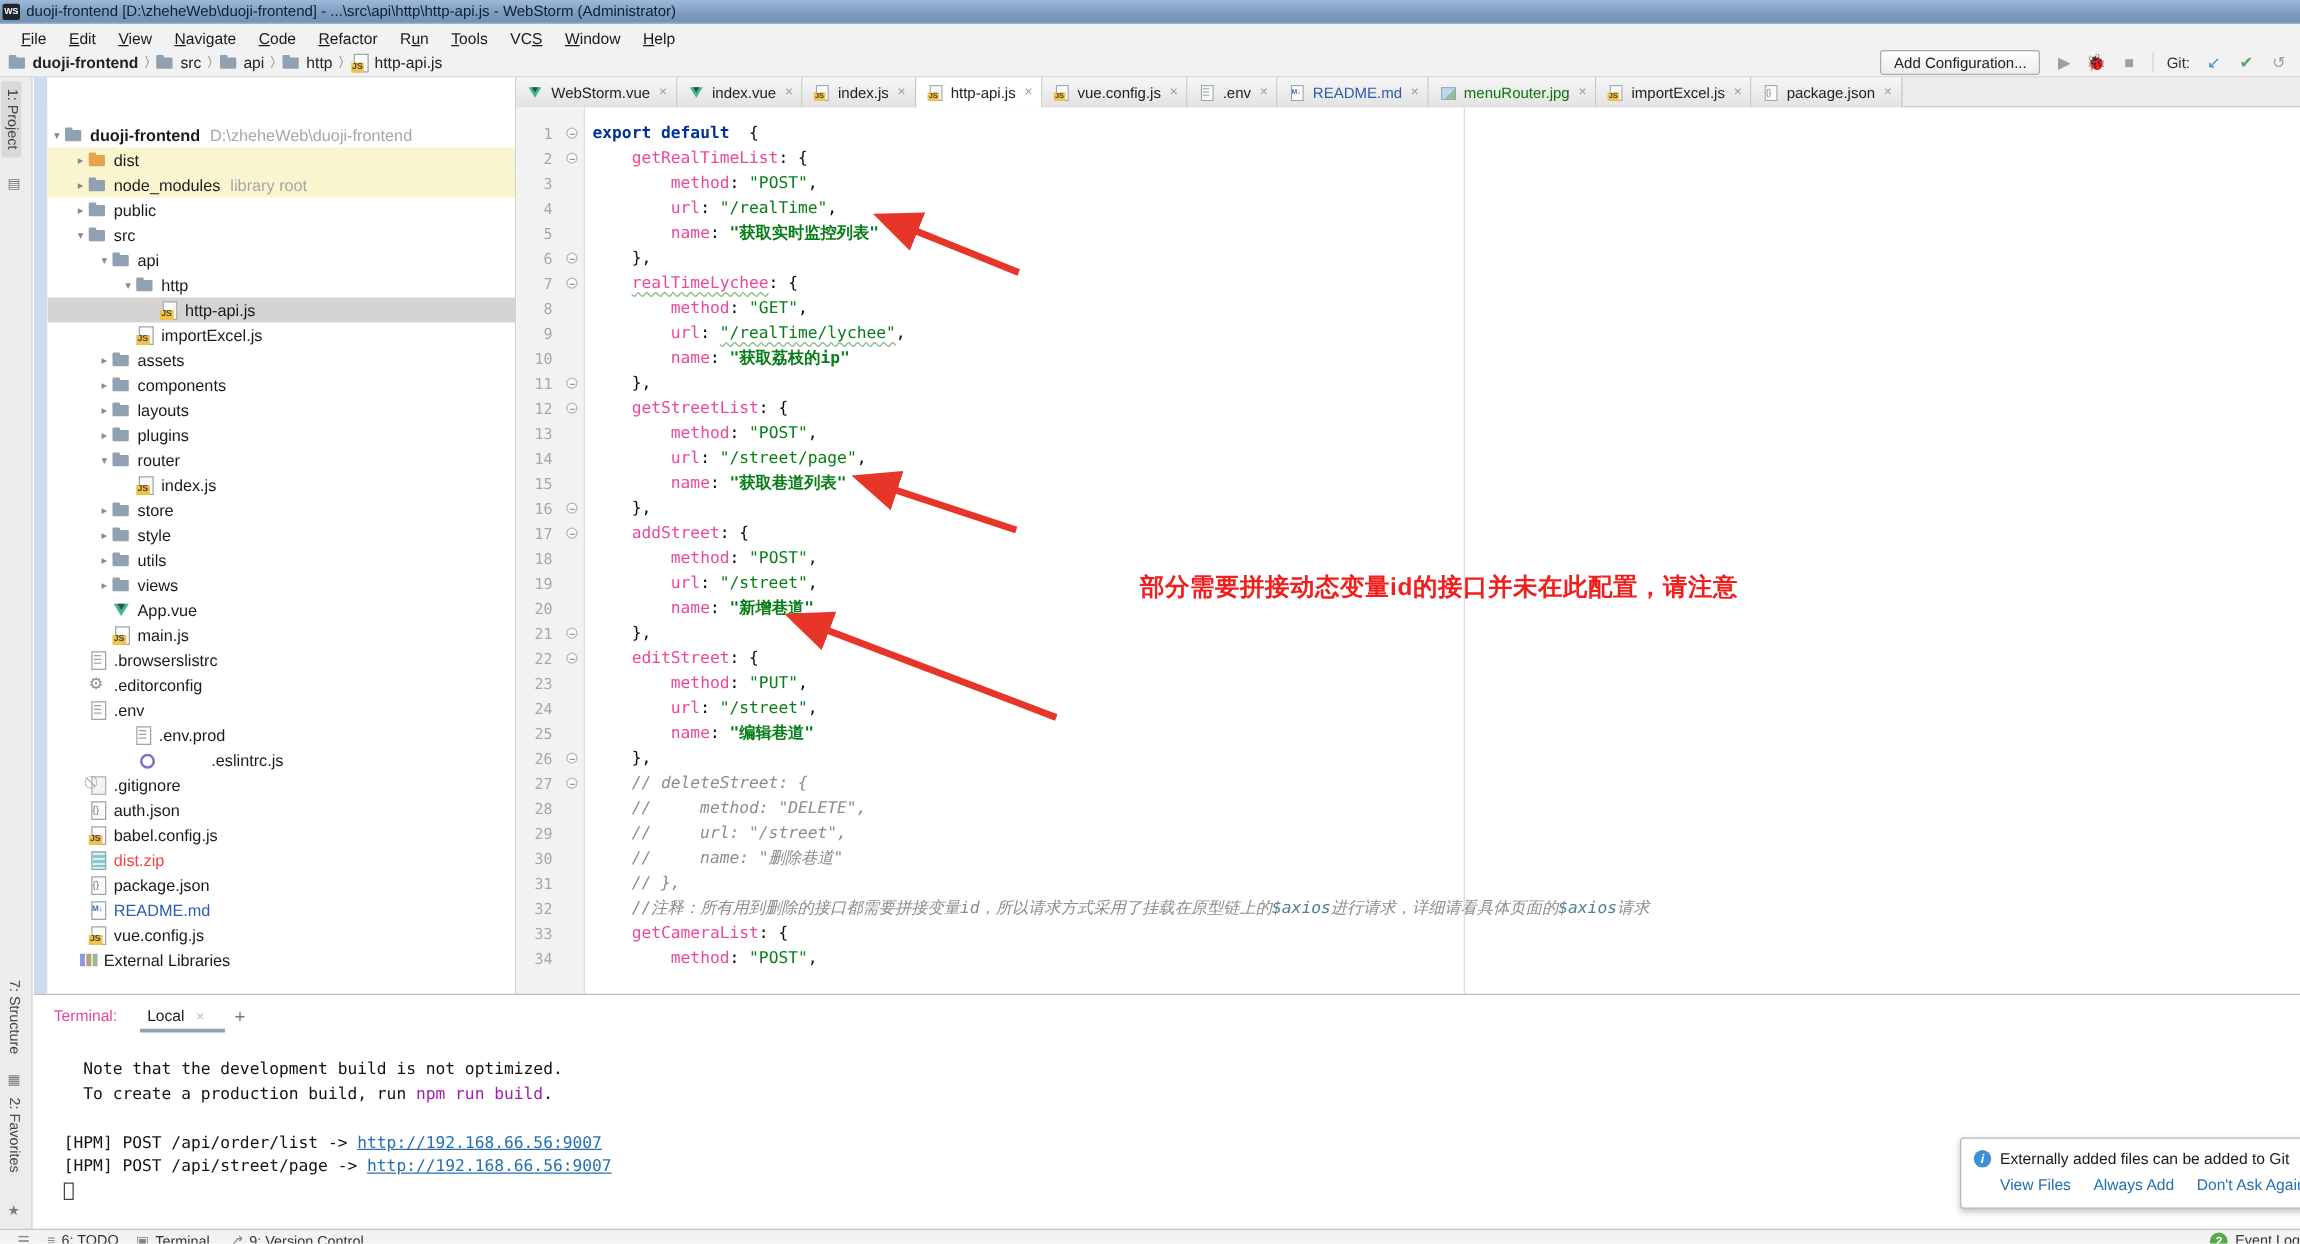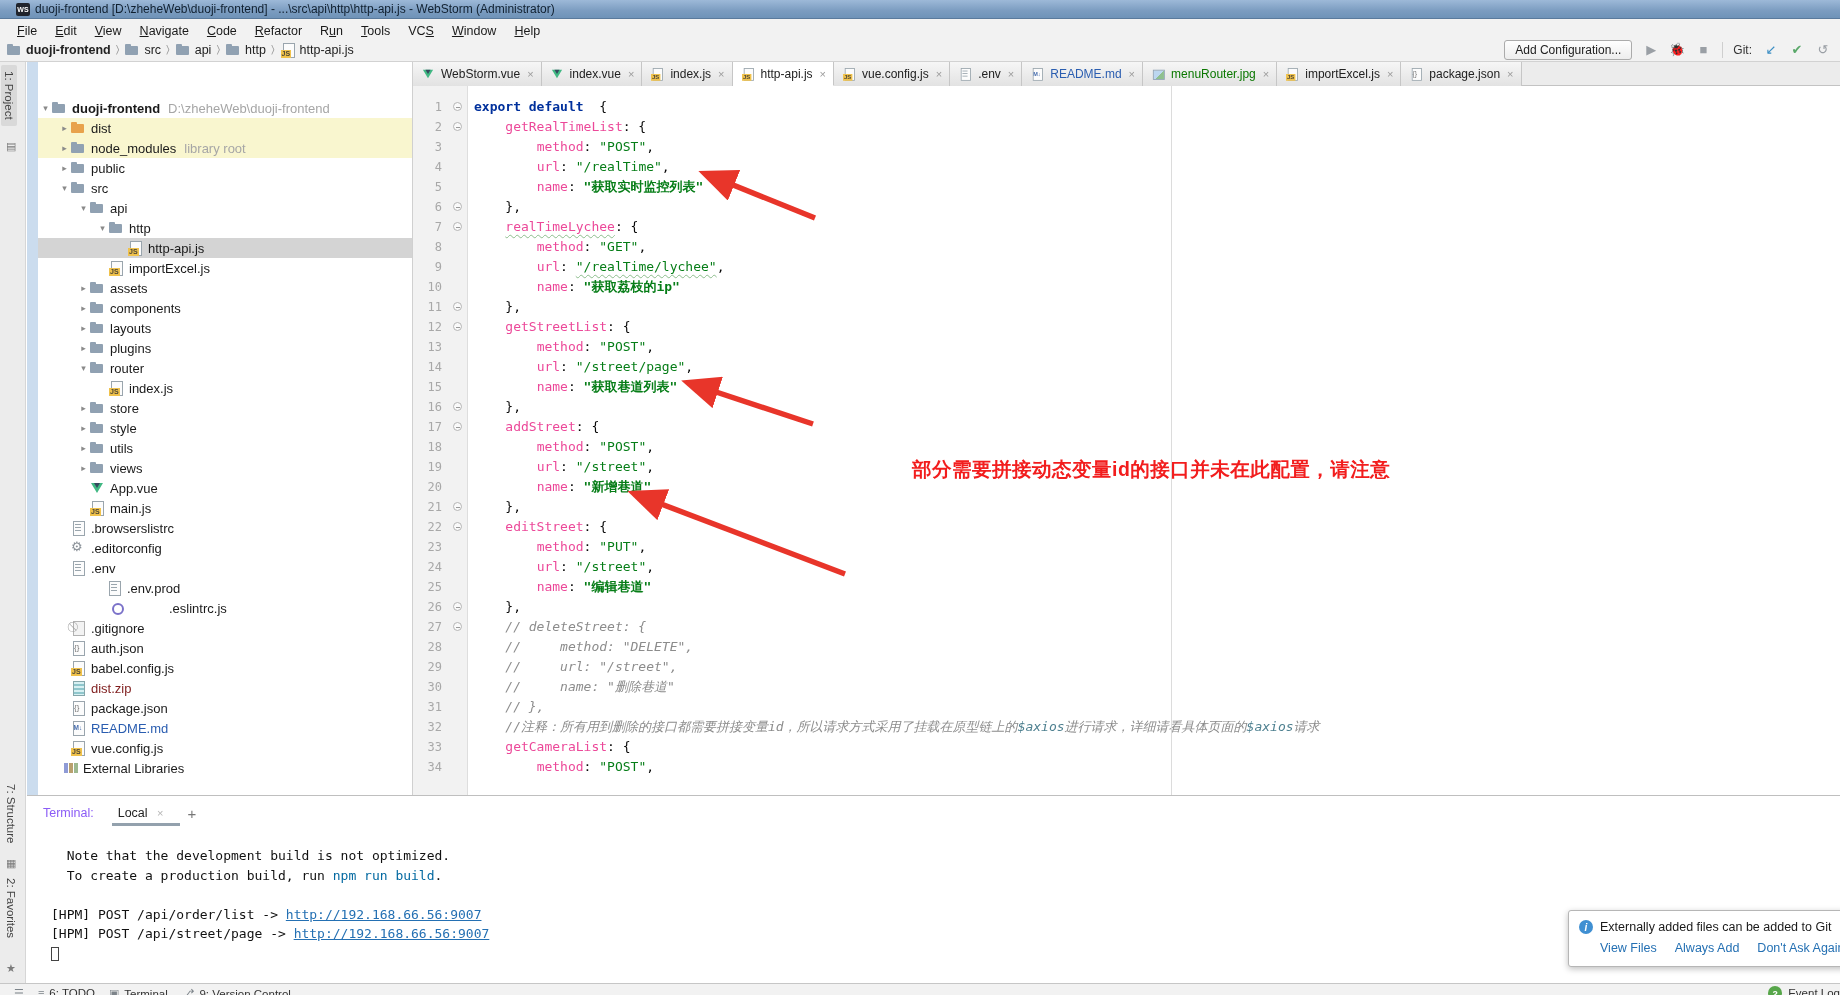--- a/index.html
+++ b/index.html
@@ -3,21 +3,21 @@
 <meta charset="utf-8">
 <style>
   * { margin:0; padding:0; box-sizing:border-box; }
   html,body { width:1840px; height:995px; overflow:hidden; }
   body { font-family:"Liberation Sans", sans-serif; background:#fff; position:relative; }
   #app { position:absolute; inset:0; width:1840px; height:995px; overflow:hidden; background:#fff; }
 
   
   .titlebar { position:absolute; left:0; top:0; width:100%; height:19px;
     background:linear-gradient(#9db9d8,#7b9cc0 60%,#6f93b8); border-bottom:1px solid #5a7a9c;
-    display:flex; align-items:center; padding-left:16px; gap:5px;text-align:center; }
+    display:flex; align-items:center; padding-left:2px; gap:5px;text-align:center; }
   .ws-logo { width:14px; height:13px; background:#20242c; border-radius:2px; color:#fff;
     font-size:7px; font-weight:bold; display:flex; align-items:center; justify-content:center; }
   .title-text { font-size:12px; color:#102030; white-space:nowrap; }
 
   
   .menubar { position:absolute; left:0; top:19px; width:100%; height:19px; background:#f2f2f2;
     display:flex; align-items:flex-end; padding-left:8px; }
   .menu-item { font-size:12.5px; color:#1a1a1a; padding:0 9px; }
   .menu-item u { text-decoration:underline; }
 
@@ -53,21 +53,21 @@
   .proj-header-icons { margin-left:auto; display:flex; gap:12px; padding-right:12px; color:#7f8488; font-size:12px; }
   .panel-splitter { position:absolute; left:412px; top:62px; width:1px; height:733px; background:#d0d0d0; }
   .tree { position:absolute; left:38px; top:86px; width:374px; height:709px; overflow:hidden; padding-top:12px; }
   .trow { height:20px; display:flex; align-items:center; font-size:13px; color:#1a1a1a; position:relative; white-space:nowrap; }
   .trow .chev { width:11px; font-size:9px; color:#8a8a8a; flex:none; text-align:center; }
   .trow .lbl { margin-left:5px; }
   .trow .lbl.bold { font-weight:bold; }
   .trow .extra { margin-left:8px; color:#a6a6a6; }
   .trow.bg-yellow { background:#f9f6cf; }
   .trow.selected { background:#d4d4d4; }
-  .trow .lbl.c-orange { color:#7f1d1d;text-align:right; }
+  .trow .lbl.c-orange { color:#ef4444;text-align:right; }
   .trow .lbl.c-blue { color:#2a5db0; }
 
   
   .ic { width:16px; height:16px; position:relative; flex:none; display:inline-block; }
   .ic-folder::before { content:""; position:absolute; left:1px; top:4px; width:13px; height:9px;
     background:#90a1b2; border-radius:1px; }
   .ic-folder::after { content:""; position:absolute; left:1px; top:2px; width:6px; height:3px;
     background:#90a1b2; border-radius:1px 1px 0 0; }
   .ic-folder.orange::before, .ic-folder.orange::after { background:#e8a24c; }
   .ic-file::before { content:""; position:absolute; left:3px; top:1px; width:10px; height:13px;
@@ -137,29 +137,29 @@
 
   
   .anno-svg { position:absolute; left:413px; top:86px; width:1427px; height:709px; pointer-events:none; }
   .anno-text { position:absolute; left:912px; top:456px; font-size:19.5px; font-weight:600;
     color:#f21d1d; white-space:nowrap; letter-spacing:0.5px; }
 
   
   .term-split { position:absolute; left:27px; top:795px; width:1813px; height:1px; background:#bfbfbf; }
   .term-header { position:absolute; left:27px; top:796px; width:1813px; height:34px; background:#fff;
     display:flex; align-items:center; }
-  .term-title { font-size:12.5px; color:#8b5cf6; margin-left:16px; }
+  .term-title { font-size:12.5px; color:#ec4899; margin-left:16px; }
   .term-tab { margin-left:22px; font-size:12.5px; color:#222; position:relative; padding:8px 2px; }
   .term-tab .bar { position:absolute; left:-4px; right:-14px; bottom:2px; height:3px; background:#93a1ad; }
   .term-tab .close { color:#b5b5b5; font-size:11px; margin-left:6px; }
   .term-plus { margin-left:22px; color:#777; font-size:15px; }
   .term-body { position:absolute; left:27px; top:846px; width:1813px; height:137px; background:#fff; overflow:hidden; }
   .tl { height:19.5px; line-height:19.5px; font-family:"DejaVu Sans Mono", monospace; font-size:13px;
     color:#111; white-space:pre; padding-left:24px; }
-  .t-cmd { color:#0369a1;margin-top:31px; }
+  .t-cmd { color:#a21caf;margin-top:31px; }
   .t-link { color:#2470b3; text-decoration:underline; }
   .t-cursor { display:inline-block; width:8px; height:14px; border:1px solid #444; vertical-align:middle; }
 
   
   .statusbar { position:absolute; left:0; top:983px; width:1840px; height:20px; background:#f2f2f2;
     border-top:1px solid #c6c6c6; display:flex; align-items:flex-start; font-size:11.5px; color:#333; }
   .sb-item { display:flex; align-items:center; gap:5px; margin-top:3px; }
   .sb-ico { color:#7d848a; font-size:11px; }
   .sb-right { margin-left:auto; display:flex; align-items:center; gap:6px; margin-top:2px; padding-right:0; }
   .sb-badge { width:14px; height:14px; border-radius:50%; background:#57a64a; color:#fff; font-size:9.5px;

